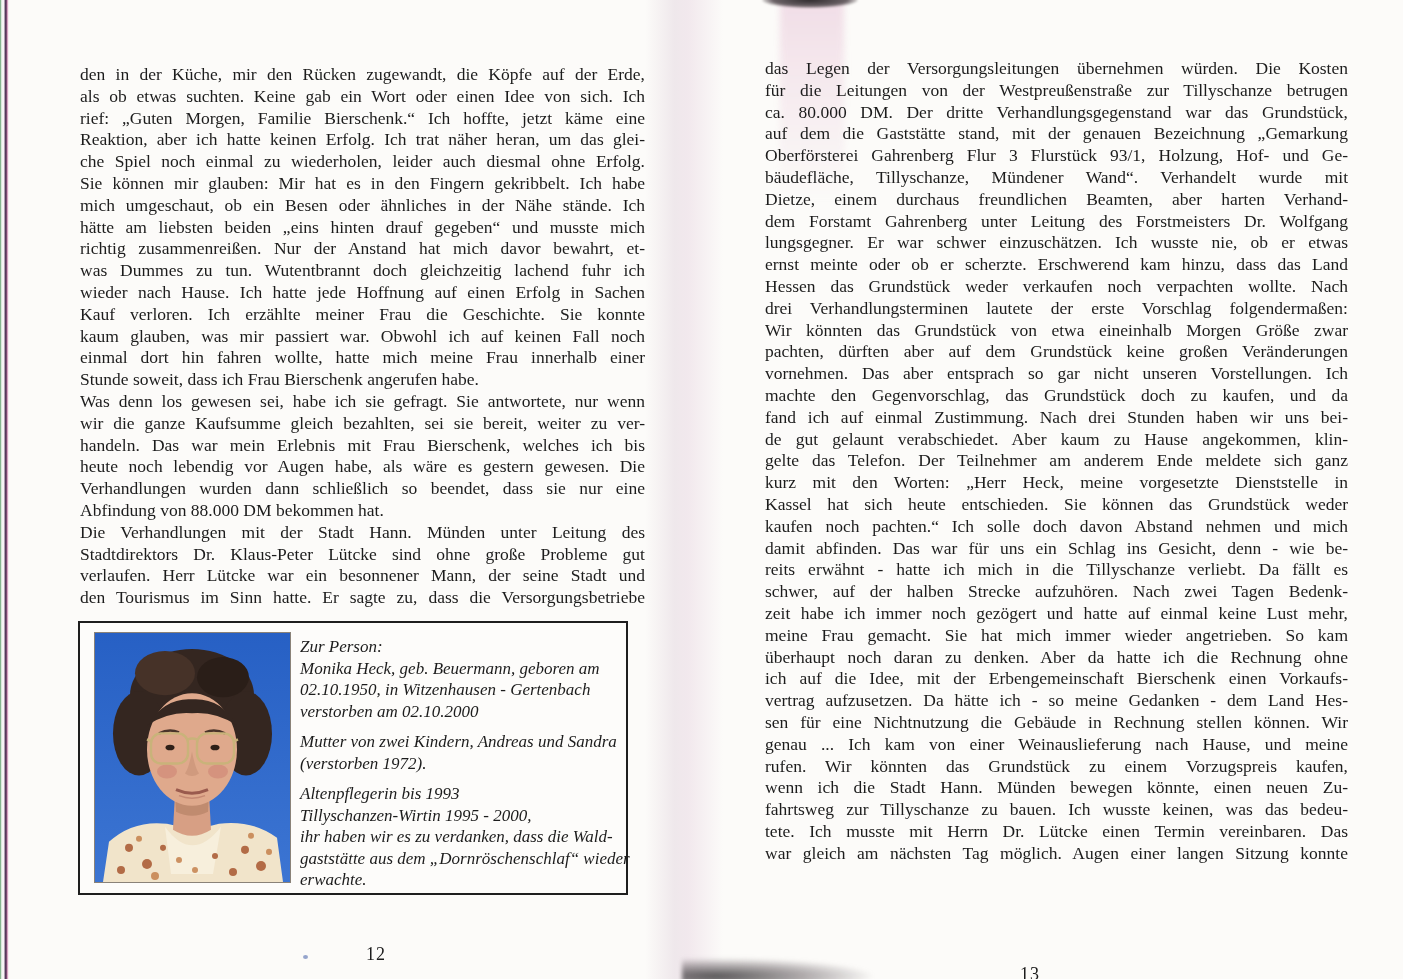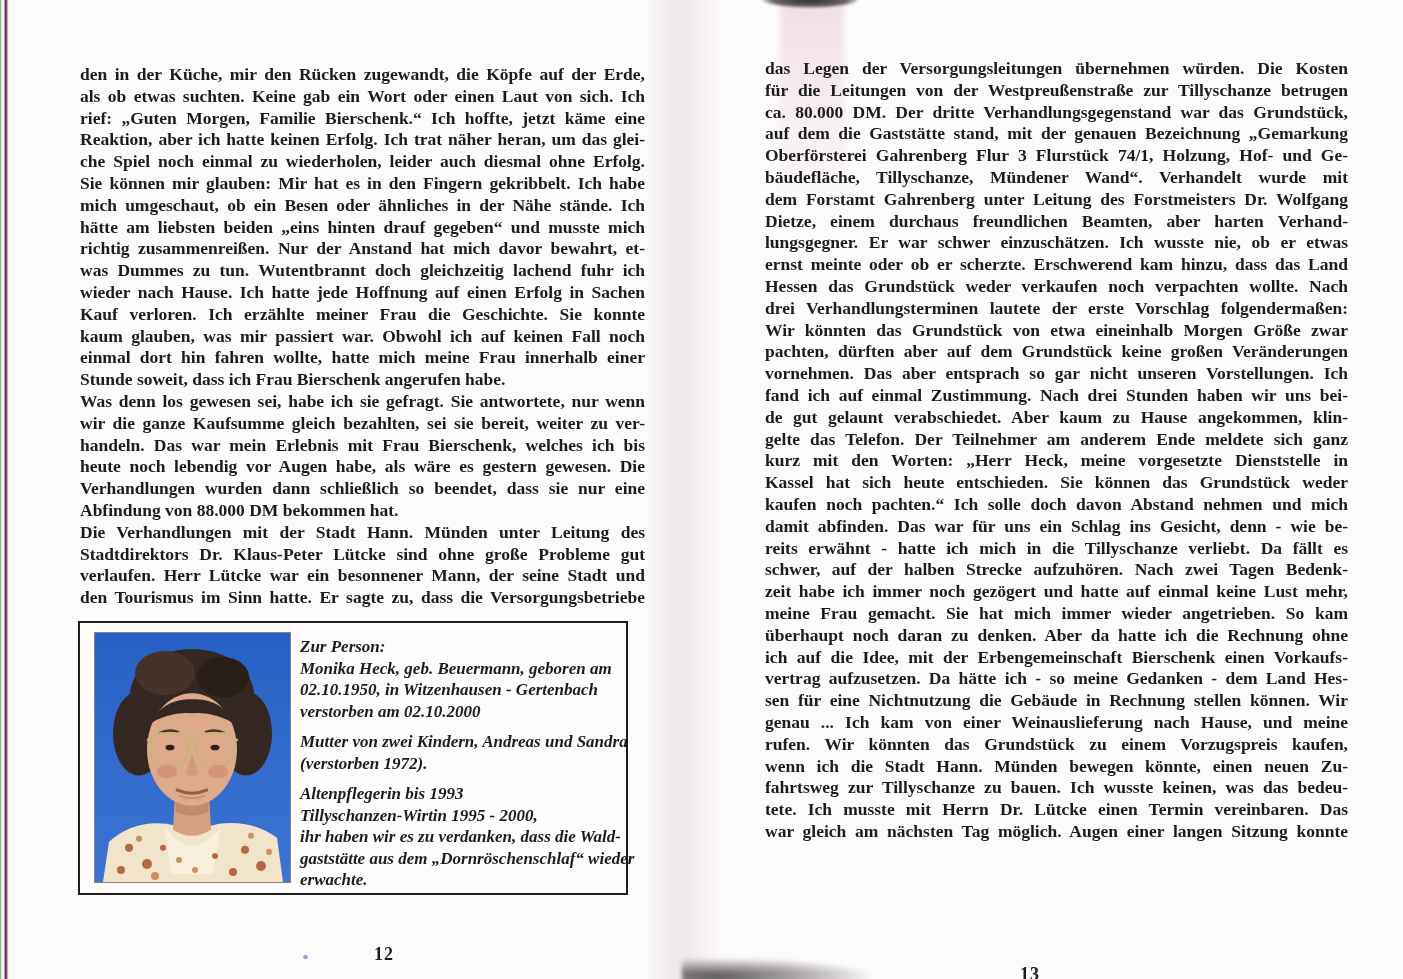--- a/index.html
+++ b/index.html
@@ -3,21 +3,20 @@
 <meta charset="utf-8">
 <style>
   html,body{margin:0;padding:0;background:#e8e8e8;}
   .scan{
     position:relative;
     width:1403px;height:979px;
     background:#fcfbf9;
     overflow:hidden;
     font-family:"Liberation Serif", serif;
     color:#1c1c1c;
-    font-weight:bold;
   }
   
   .edge-strip-left{
     position:absolute;left:0;top:0;width:9px;height:979px;
     background:linear-gradient(to right,
       #4d8a5a 0px,#bfe0c4 1px,#f6f2f4 2px,#f8f4f6 4px,
       #6a4a6e 5px,#3c2b47 6px,#b86a9a 7px,#f3dce8 8px,#fcfbf9 9px);
   }
   .gutter-shadow{
     position:absolute;left:645px;top:0;width:78px;height:979px;
@@ -51,21 +50,21 @@
     height:21.8px;
     text-align:justify;
     text-align-last:justify;
     white-space:nowrap;
   }
   .textcol .tline.ragged{text-align-last:left;}
   .col-left{left:80px;top:64px;width:565px;}
   .col-right{left:765px;top:58px;width:583px;}
   
   .pageno{position:absolute;font-size:18px;letter-spacing:1px;}
-  .pageno-left{left:374px;top:944px;}
+  .pageno-left{left:366px;top:944px;}
   .pageno-right{left:1020px;top:938px;margin-top:26px;}
   
   .infobox{
     position:absolute;left:78px;top:621px;width:550px;height:274px;
     border:2px solid #1e1e1e;
     box-sizing:border-box;
     background:#fdfcfa;
   }
   .infobox .photo{
     position:absolute;left:15px;top:10px;width:195px;height:249px;
@@ -91,21 +90,21 @@
 
   <div class="edge-strip-left"></div>
   <div class="gutter-shadow"></div>
   <div class="gutter-top-pink"></div>
   <div class="top-smudge"></div>
   <div class="bottom-smudge"></div>
   <div class="speck-blue"></div>
 
   <div class="textcol col-left">
       <div class="tline">den in der Küche,  mir den Rücken zugewandt, die Köpfe auf der Erde,</div>
-      <div class="tline">als ob etwas suchten. Keine gab ein Wort oder einen Laut von sich. Ich</div>
+      <div class="tline">als ob etwas suchten. Keine gab ein Wort oder einen Idee von sich. Ich</div>
       <div class="tline">rief: „Guten Morgen, Familie Bierschenk.“ Ich hoffte, jetzt käme eine</div>
       <div class="tline">Reaktion, aber ich hatte keinen Erfolg. Ich trat näher heran, um das glei-</div>
       <div class="tline">che Spiel noch einmal zu wiederholen, leider auch diesmal ohne Erfolg.</div>
       <div class="tline">Sie können mir glauben: Mir hat es in den Fingern gekribbelt. Ich habe</div>
       <div class="tline">mich umgeschaut, ob ein Besen oder ähnliches in der Nähe stände. Ich</div>
       <div class="tline">hätte am liebsten beiden „eins hinten drauf gegeben“ und musste mich</div>
       <div class="tline">richtig zusammenreißen. Nur der Anstand hat mich davor bewahrt, et-</div>
       <div class="tline">was Dummes zu tun. Wutentbrannt doch gleichzeitig lachend fuhr ich</div>
       <div class="tline">wieder nach Hause. Ich hatte jede Hoffnung auf einen Erfolg in Sachen</div>
       <div class="tline">Kauf verloren. Ich erzählte meiner Frau die Geschichte. Sie konnte</div>
@@ -206,31 +205,32 @@
       </div>
   </div>
 
   <div class="pageno pageno-left">12</div>
 
   <div class="textcol col-right">
       <div class="tline">das Legen der Versorgungsleitungen übernehmen würden. Die Kosten</div>
       <div class="tline">für die Leitungen von der Westpreußenstraße zur Tillyschanze betrugen</div>
       <div class="tline">ca. 80.000 DM. Der dritte Verhandlungsgegenstand war das Grundstück,</div>
       <div class="tline">auf dem die Gaststätte stand, mit der genauen Bezeichnung „Gemarkung</div>
-      <div class="tline">Oberförsterei Gahrenberg Flur 3 Flurstück 74/1, Holzung, Hof- und Ge-</div>
+      <div class="tline">Oberförsterei Gahrenberg Flur 3 Flurstück 93/1, Holzung, Hof- und Ge-</div>
       <div class="tline">bäudefläche, Tillyschanze, Mündener Wand“. Verhandelt wurde mit</div>
+      <div class="tline">Dietze, einem durchaus freundlichen Beamten, aber harten Verhand-</div>
       <div class="tline">dem Forstamt Gahrenberg unter Leitung des Forstmeisters Dr. Wolfgang</div>
-      <div class="tline">Dietze, einem durchaus freundlichen Beamten, aber harten Verhand-</div>
       <div class="tline">lungsgegner. Er war schwer einzuschätzen. Ich wusste nie, ob er etwas</div>
       <div class="tline">ernst meinte oder ob er scherzte. Erschwerend kam hinzu, dass das Land</div>
       <div class="tline">Hessen das Grundstück weder verkaufen noch verpachten wollte. Nach</div>
       <div class="tline">drei Verhandlungsterminen lautete der erste Vorschlag folgendermaßen:</div>
       <div class="tline">Wir könnten das Grundstück von etwa eineinhalb Morgen Größe zwar</div>
       <div class="tline">pachten, dürften aber auf dem Grundstück keine großen Veränderungen</div>
       <div class="tline">vornehmen. Das aber entsprach so gar nicht unseren Vorstellungen. Ich</div>
+      <div class="tline">machte den Gegenvorschlag, das Grundstück doch zu kaufen, und da</div>
       <div class="tline">fand ich auf einmal Zustimmung. Nach drei Stunden haben wir uns bei-</div>
       <div class="tline">de gut gelaunt verabschiedet. Aber kaum zu Hause angekommen, klin-</div>
       <div class="tline">gelte das Telefon. Der Teilnehmer am anderem Ende meldete sich ganz</div>
       <div class="tline">kurz mit den Worten: „Herr Heck, meine vorgesetzte Dienststelle in</div>
       <div class="tline">Kassel hat sich heute entschieden. Sie können das Grundstück weder</div>
       <div class="tline">kaufen noch pachten.“ Ich solle doch davon Abstand nehmen und mich</div>
       <div class="tline">damit abfinden. Das war für uns ein Schlag ins Gesicht, denn - wie be-</div>
       <div class="tline">reits erwähnt - hatte ich mich in die Tillyschanze verliebt. Da fällt es</div>
       <div class="tline">schwer, auf der halben Strecke aufzuhören. Nach zwei Tagen Bedenk-</div>
       <div class="tline">zeit habe ich immer noch gezögert und hatte auf einmal keine Lust mehr,</div>

